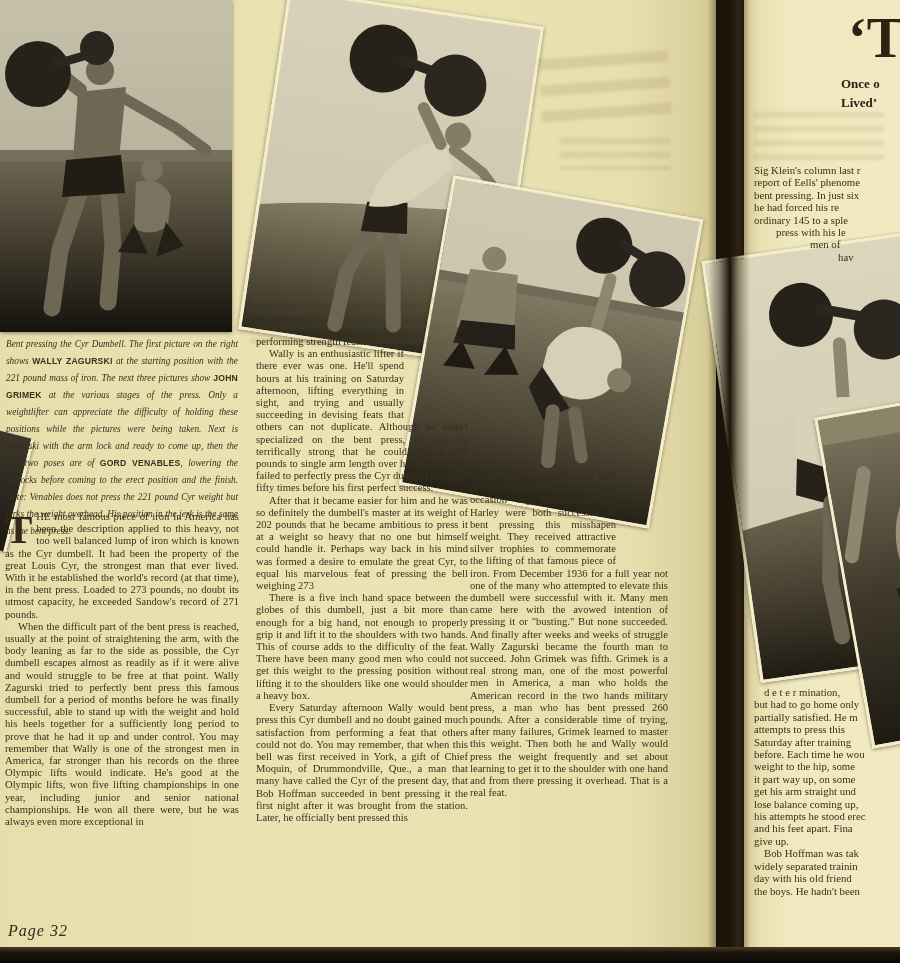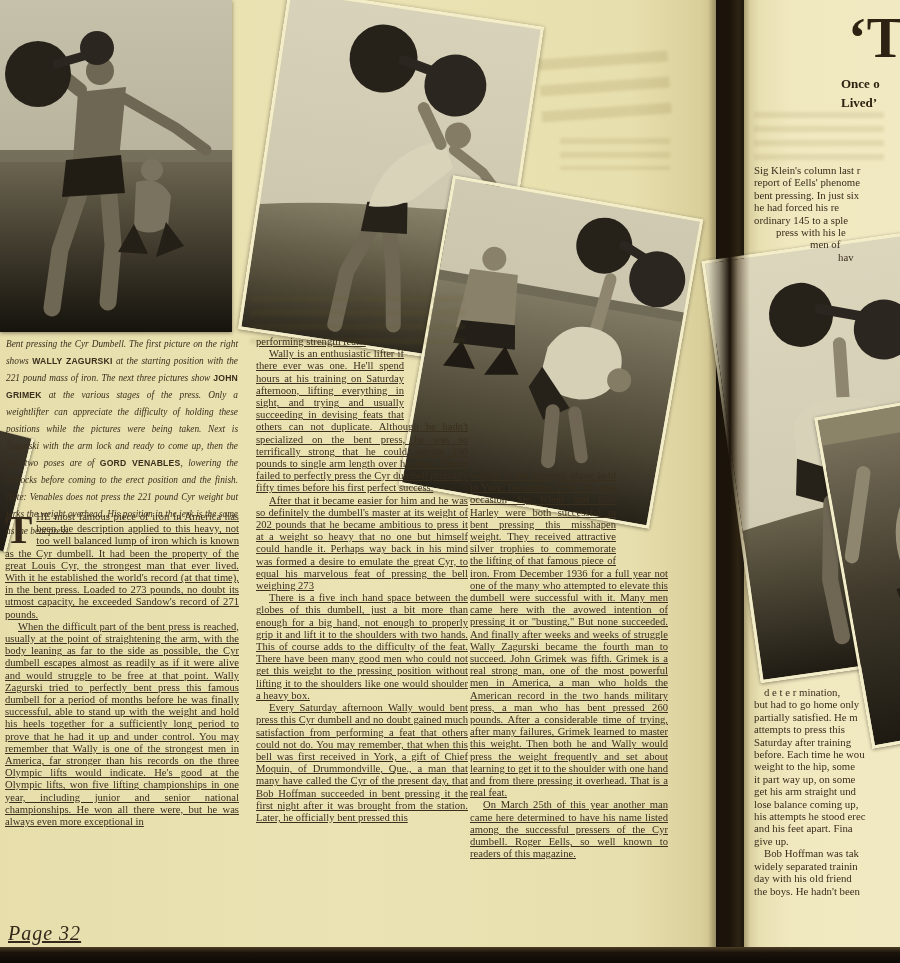--- a/index.html
+++ b/index.html
@@ -19,30 +19,30 @@
   .photo svg{display:block;width:100%;height:100%;}
   .ph-border{border:3px solid #f3edc9;}
   
   .ghost{position:absolute;opacity:.11;filter:blur(1.5px);pointer-events:none;
     background:repeating-linear-gradient(180deg,#6b5a1e 0 6px,transparent 6px 14px);}
   .ghost.big{background:repeating-linear-gradient(180deg,#6b5a1e 0 11px,transparent 11px 26px);opacity:.13;}
   
   .caption{position:absolute;left:6px;top:336px;width:232px;font-size:9.3px;line-height:17px;
     font-style:italic;text-align:justify;color:#3a2e1c;}
   .caption .cap-bold{font-style:normal;font-weight:700;font-family:"Liberation Sans","DejaVu Sans",sans-serif;font-size:8.6px;letter-spacing:.2px;}
-  .col{position:absolute;font-size:10.6px;line-height:12.2px;text-align:justify;color:#3a2e1d;text-decoration:underline;}
+  .col{position:absolute;font-size:10.6px;line-height:12.2px;text-align:justify;color:#3a2e1d;}
   .col p.para{margin:0;}
   .col p.para.ind{text-indent:13px;}
   .col1{left:5px;top:511px;width:234px;}
   .col2{left:256px;top:336px;width:212px;}
   .col3{left:470px;top:470px;width:198px;}
   .dropcap{float:left;font-size:41px;line-height:32px;font-weight:700;padding:2px 4px 0 0;color:#33281a;}
   .sp2{float:right;width:64px;height:74px;}
   .sp3{float:right;width:52px;height:86px;}
-  .page-num{position:absolute;left:8px;top:922px;font-size:20px;font-style:italic;color:#33281a;letter-spacing:1px;text-decoration:underline;}
+  .page-num{position:absolute;left:8px;top:922px;font-size:16px;font-style:italic;color:#33281a;letter-spacing:1px;}
   
   .rp-title{position:absolute;left:104px;top:10px;font-size:56px;line-height:56px;font-weight:700;color:#2e2312;white-space:nowrap;}
   .rp-deck{position:absolute;left:97px;top:74px;font-size:13px;line-height:19px;font-weight:700;color:#2e2312;}
   .rp-deck .rline{white-space:nowrap;}
   .rp-col{position:absolute;font-size:10.8px;line-height:12.4px;color:#3a2e1d;}
   .rp-col .rline{white-space:nowrap;}
   .rp-col-top{left:10px;top:164px;width:150px;}
   .rp-col-bottom{left:10px;top:686px;width:150px;}
   .edge-fragment{position:absolute;left:-26px;top:432px;width:44px;height:116px;transform:rotate(14deg);
     background:linear-gradient(180deg,#3c362a,#1d1913);border-right:3px solid #f3edc9;box-shadow:1px 1px 3px rgba(0,0,0,.4);}
@@ -178,21 +178,20 @@
           <p class="para ind">Wally is an enthusiastic lifter if there ever was one. He'll spend hours at his training on Saturday afternoon, lifting everything in sight, and trying and usually succeeding in devising feats that others can not duplicate. Although he hadn't specialized on the bent press, he was so terrifically strong that he could elevate 260 pounds to single arm length over his head. Yet he failed to perfectly press the Cyr dumbell probably fifty times before his first perfect success.</p>
           <p class="para ind">After that it became easier for him and he was so definitely the dumbell's master at its weight of 202 pounds that he became ambitious to press it at a weight so heavy that no one but himself could handle it. Perhaps way back in his mind was formed a desire to emulate the great Cyr, to equal his marvelous feat of pressing the bell weighing 273</p>
           <p class="para ind">There is a five inch hand space between the globes of this dumbell, just a bit more than enough for a big hand, not enough to properly grip it and lift it to the shoulders with two hands. This of course adds to the difficulty of the feat. There have been many good men who could not get this weight to the pressing position without lifting it to the shoulders like one would shoulder a heavy box.</p>
           <p class="para ind">Every Saturday afternoon Wally would bent press this Cyr dumbell and no doubt gained much satisfaction from performing a feat that others could not do. You may remember, that when this bell was first received in York, a gift of Chief Moquin, of Drummondville, Que., a man that many have called the Cyr of the present day, that Bob Hoffman succeeded in bent pressing it the first night after it was brought from the station. Later, he officially bent pressed this</p>
         </div>
     </div>
     <div class="col col3">
       <div class="sp3"></div>
       <div>
           <p class="para">weight at the strength show held in York, December, 1936. On that occasion Sig Klein and Bob Harley were both successful in bent pressing this misshapen weight. They received attractive silver trophies to commemorate the lifting of that famous piece of iron. From December 1936 for a full year not one of the many who attempted to elevate this dumbell were successful with it. Many men came here with the avowed intention of pressing it or "busting." But none succeeded. And finally after weeks and weeks of struggle Wally Zagurski became the fourth man to succeed. John Grimek was fifth. Grimek is a real strong man, one of the most powerful men in America, a man who holds the American record in the two hands military press, a man who has bent pressed 260 pounds. After a considerable time of trying, after many failures, Grimek learned to master this weight. Then both he and Wally would press the weight frequently and set about learning to get it to the shoulder with one hand and from there pressing it overhead. That is a real feat.</p>
-          <p class="para ind">On March 25th of this year another man came here determined to have his name listed among the successful pressers of the Cyr dumbell. Roger Eells, so well known to readers of this magazine.</p>
         </div>
     </div>
 
     <div class="page-num">Page 32</div>
   </div>
 
   <div class="right-page">
 
     <div class="photo ph-border" style="left:-14px;top:242px;width:240px;height:420px;transform:rotate(-8deg);">
       <svg viewBox="0 0 240 420">

